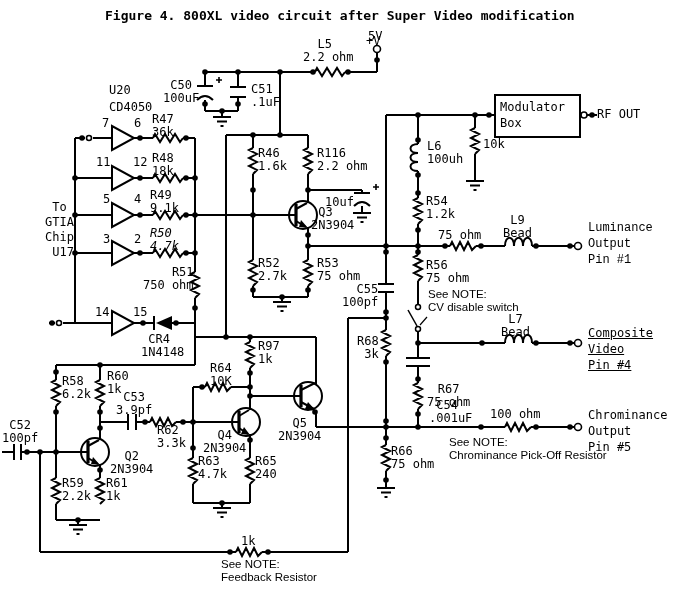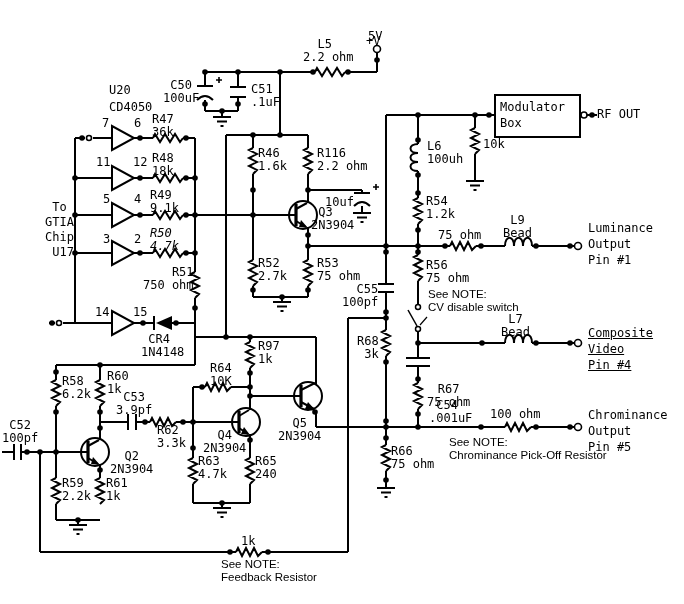--- a/index.html
+++ b/index.html
@@ -263,20 +263,21 @@
         <circle cx="250" cy="337" r="2.8"></circle>
       <circle cx="202" cy="387" r="2.8"></circle>
         <circle cx="250" cy="373" r="2.8"></circle>
         <circle cx="250" cy="387" r="2.8"></circle>
         <circle cx="250" cy="396" r="2.8"></circle>
       <circle cx="193" cy="448" r="2.8"></circle>
         <circle cx="250" cy="440" r="2.8"></circle>
     </g>
   </svg>
 
+  <div class="lbl t" style="left:105px;top:8px;">Figure 4. 800XL video circuit after Super Video modification</div>
 
   <div id="labels-layer">
       <div class="lbl m" style="left: 368px; top: 23px; margin-top: 7px;">5V</div>
       <div class="lbl m" style="left: 366px; top: 35px;">+V</div>
       <div class="lbl m" style="left: 303px; top: 38px;">  L5
 2.2 ohm</div>
       <div class="lbl m" style="left: 109px; top: 82px; line-height: 17px;">U20
 CD4050</div>
       <div class="lbl m" style="left: 163px; top: 79px;"> C50
 100uF</div>
@@ -323,21 +324,21 @@
 Box</div>
       <div class="lbl m" style="left: 597px; top: 108px;">RF OUT</div>
       <div class="lbl m" style="left: 483px; top: 138px;">10k</div>
       <div class="lbl m" style="left: 427px; top: 140px;">L6
 100uh</div>
       <div class="lbl m" style="left: 426px; top: 195px;">R54
 1.2k</div>
       <div class="lbl m" style="left: 438px; top: 229px;">75 ohm</div>
       <div class="lbl m" style="left: 503px; top: 214px;"> L9
 Bead</div>
-      <div class="lbl m" style="left: 588px; top: 220px; line-height: 16px;">Luminance
+      <div class="lbl m" style="left: 588px; top: 220px; line-height: 16px; font-family: Liberation Mono, monospace;">Luminance
 Output
 Pin #1</div>
       <div class="lbl m" style="left: 426px; top: 259px;">R56
 75 ohm</div>
       <div class="lbl s" style="left: 428px; top: 288px;">See NOTE:
 CV disable switch</div>
       <div class="lbl m" style="left: 342px; top: 283px;">  C55
 100pf</div>
       <div class="lbl m" style="left: 501px; top: 313px;"> L7
 Bead</div>

